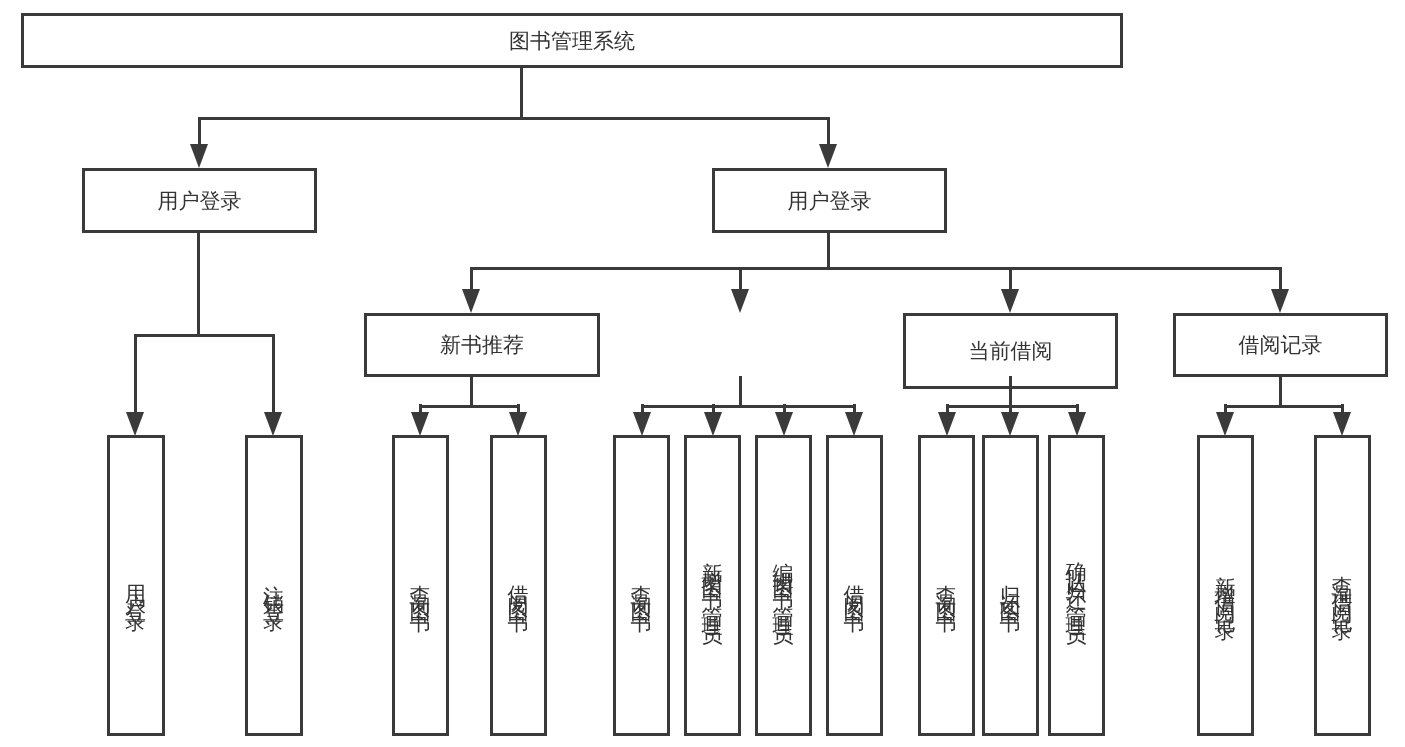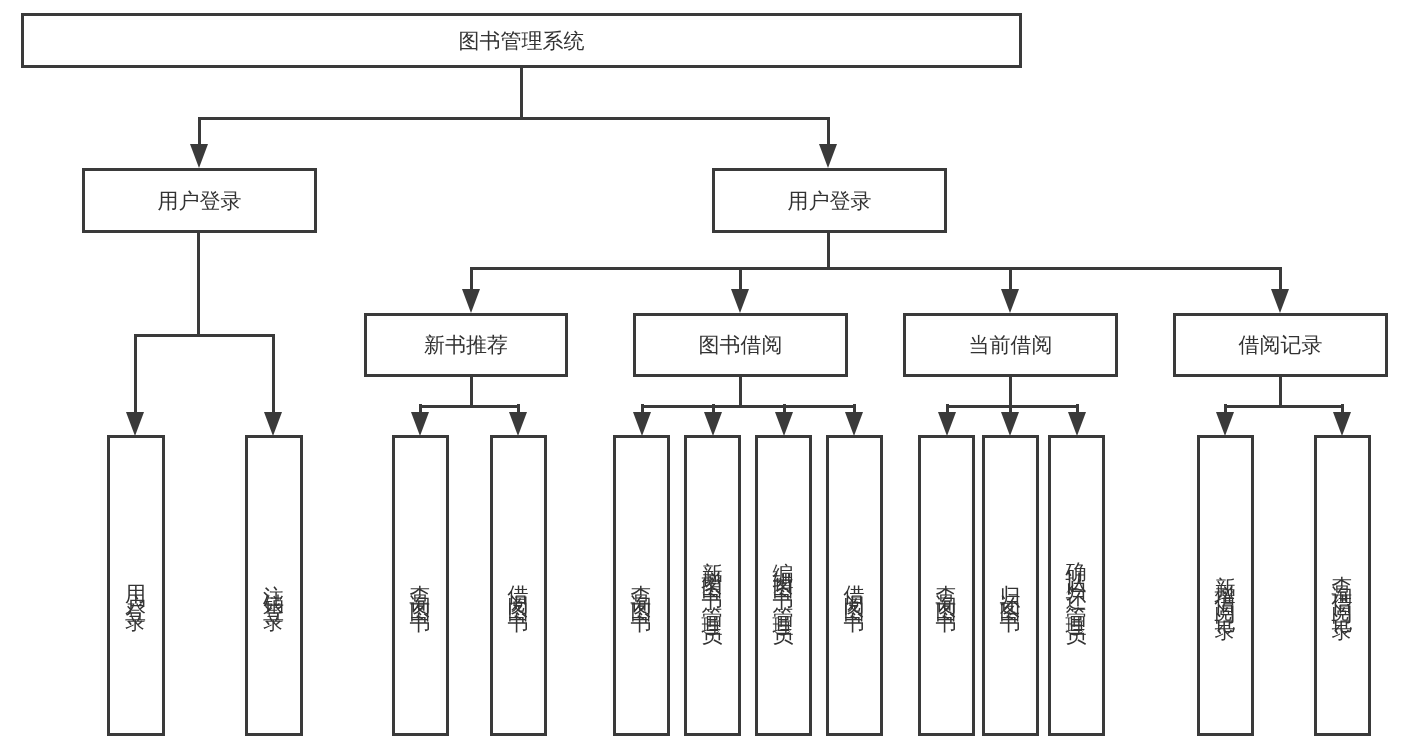--- a/index.html
+++ b/index.html
@@ -30,21 +30,21 @@
     position:absolute;left:1186px;top:714px;font-size:19px;
     color:#b4b4b4;opacity:.9;z-index:5;white-space:nowrap;
     font-family:"Liberation Sans","DejaVu Sans",sans-serif;
   }
 </style>
 </head>
 <body>
 
 <div id="canvas">
 
-  <div class="box" style="left:21px;top:13px;width:1001px;height:55px;">图书管理系统</div>
+  <div class="box" style="left:21px;top:13px;width:1102px;height:55px;">图书管理系统</div>
 
   <div class="vline" style="left:520px;top:67px;height:52px;"></div>
   <div class="hline" style="left:198px;top:117px;width:632px;"></div>
 
   <div class="vline" style="left:198px;top:117px;height:30px;"></div>
   <div class="arrow" style="left:190px;top:144px;"></div>
   <div class="vline" style="left:827px;top:117px;height:30px;"></div>
   <div class="arrow" style="left:819px;top:144px;"></div>
 
   <div class="box" style="left:82px;top:168px;width:235px;height:65px;">用户登录</div>
@@ -62,23 +62,22 @@
 
   <div class="vline" style="left:470px;top:267px;height:25px;"></div>
   <div class="arrow" style="left:462px;top:289px;"></div>
   <div class="vline" style="left:739px;top:267px;height:25px;"></div>
   <div class="arrow" style="left:731px;top:289px;"></div>
   <div class="vline" style="left:1009px;top:267px;height:25px;"></div>
   <div class="arrow" style="left:1001px;top:289px;"></div>
   <div class="vline" style="left:1279px;top:267px;height:25px;"></div>
   <div class="arrow" style="left:1271px;top:289px;"></div>
 
-  <div class="box" style="left:364px;top:313px;width:204px;height:64px;">新书推荐</div>
-  <div class="box" style="left:633px;top:313px;width:215px;height:64px;">图书借阅</div>
-  <div class="box" style="left:903px;top:313px;width:215px;height:64px;">当前借阅</div>
+  <div class="box" style="left:364px;top:313px;width:236px;height:64px;">新书推荐</div>
+  <div class="box" style="left:903px;top:313px;width:215px;height:76px;">当前借阅</div>
   <div class="box" style="left:1173px;top:313px;width:215px;height:64px;">借阅记录</div>
 
   <div class="vline" style="left:470px;top:376px;height:32px;"></div>
   <div class="hline" style="left:419px;top:405px;width:101px;"></div>
   <div class="vline" style="left:739px;top:376px;height:32px;"></div>
   <div class="hline" style="left:641px;top:405px;width:214px;"></div>
   <div class="vline" style="left:1009px;top:376px;height:32px;"></div>
   <div class="hline" style="left:946px;top:405px;width:132px;"></div>
   <div class="vline" style="left:1279px;top:376px;height:32px;"></div>
   <div class="hline" style="left:1224px;top:405px;width:119px;"></div>

